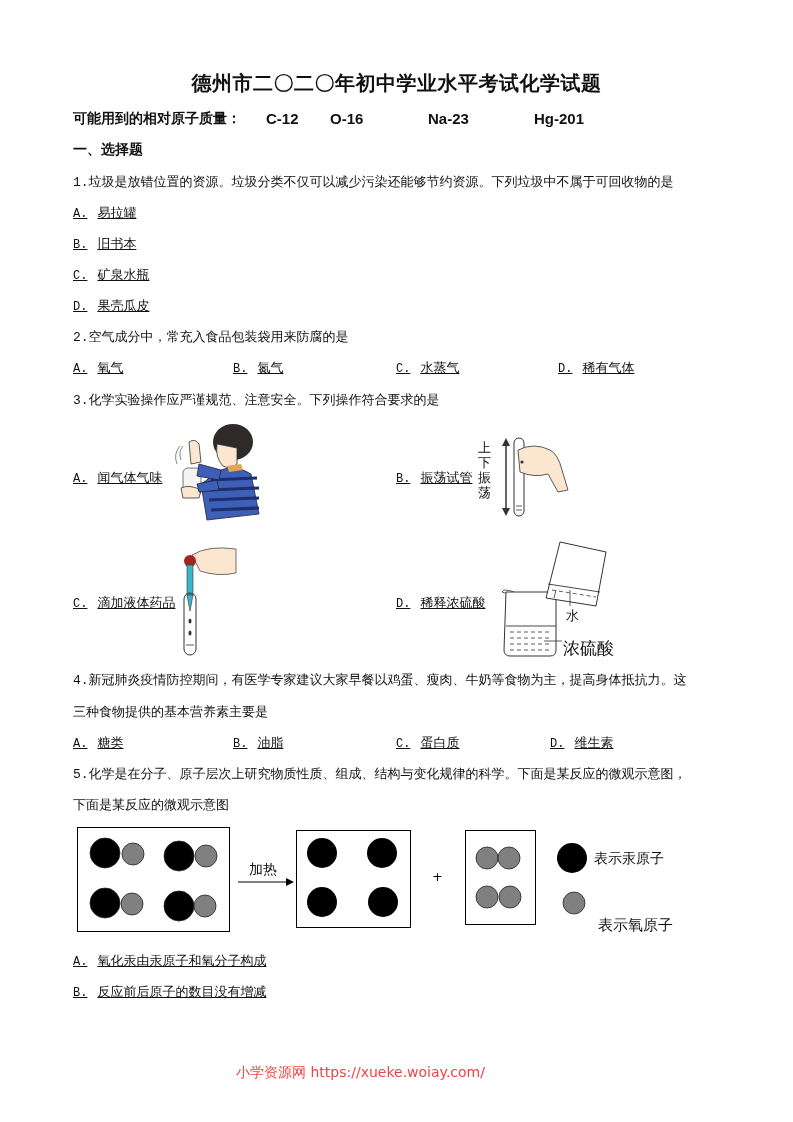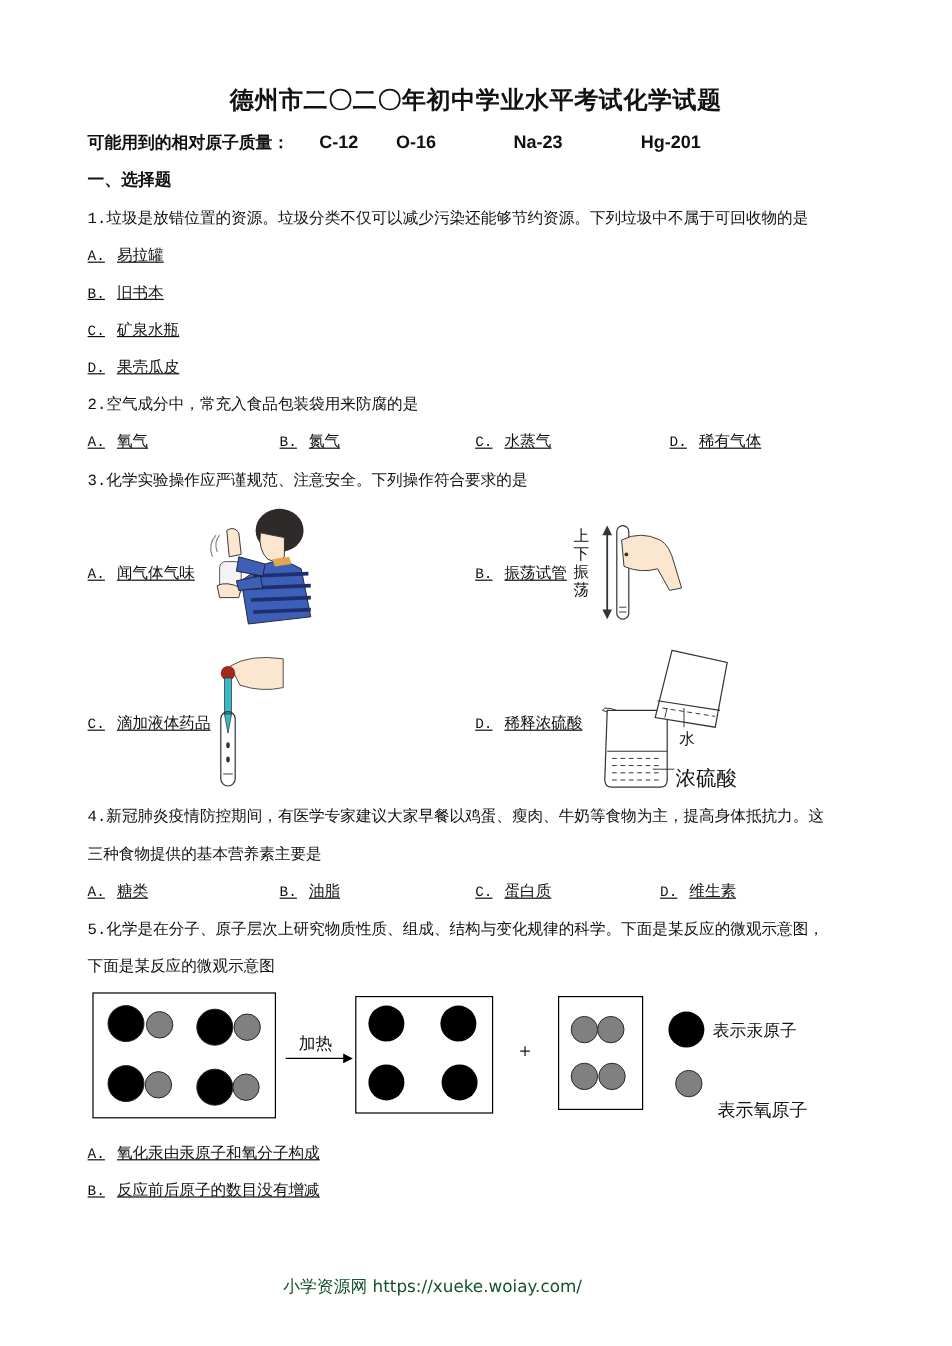--- a/index.html
+++ b/index.html
@@ -11,21 +11,21 @@
   .atoms { left:73px; top:110px; font-size:14px; font-weight:bold; white-space:nowrap;
            font-family:"DejaVu Sans","Liberation Sans",sans-serif; }
   .atoms .mass { font-family:Liberation Sans, sans-serif; font-size:15px; position:absolute; top:0; }
   .section { left:73px; top:141px; font-size:14px; font-weight:bold;
              font-family:Liberation Sans, sans-serif; }
   .q { left:73px; font-size:13px; white-space:nowrap; font-family:Liberation Mono, monospace; }
   .opt { font-size:13px; white-space:nowrap; font-family:"DejaVu Sans","Liberation Sans",sans-serif;text-decoration:underline; }
   .opt .lbl { font-family:"Liberation Mono",monospace; font-size:12px; margin-right:10px; }
   .cap { font-size:13px; font-family:"DejaVu Sans","Liberation Sans",sans-serif; }
   .box { border:1px solid #000; background:#fff; }
-  .footer { left:0; width:721px; top:1064px; text-align:center; font-size:14px; color:#14532d;
+  .footer { left:0; width:721px; top:1064px; text-align:center; font-size:14px; color:#ef4444;
             font-family:"DejaVu Sans","Liberation Sans",sans-serif; }
   svg { position:absolute; overflow:visible; }
 </style>
 </head>
 <body>
 
 <div class="abs title">德州市二〇二〇年初中学业水平考试化学试题</div>
 
 <div class="abs atoms">
   <span>可能用到的相对原子质量：</span>

